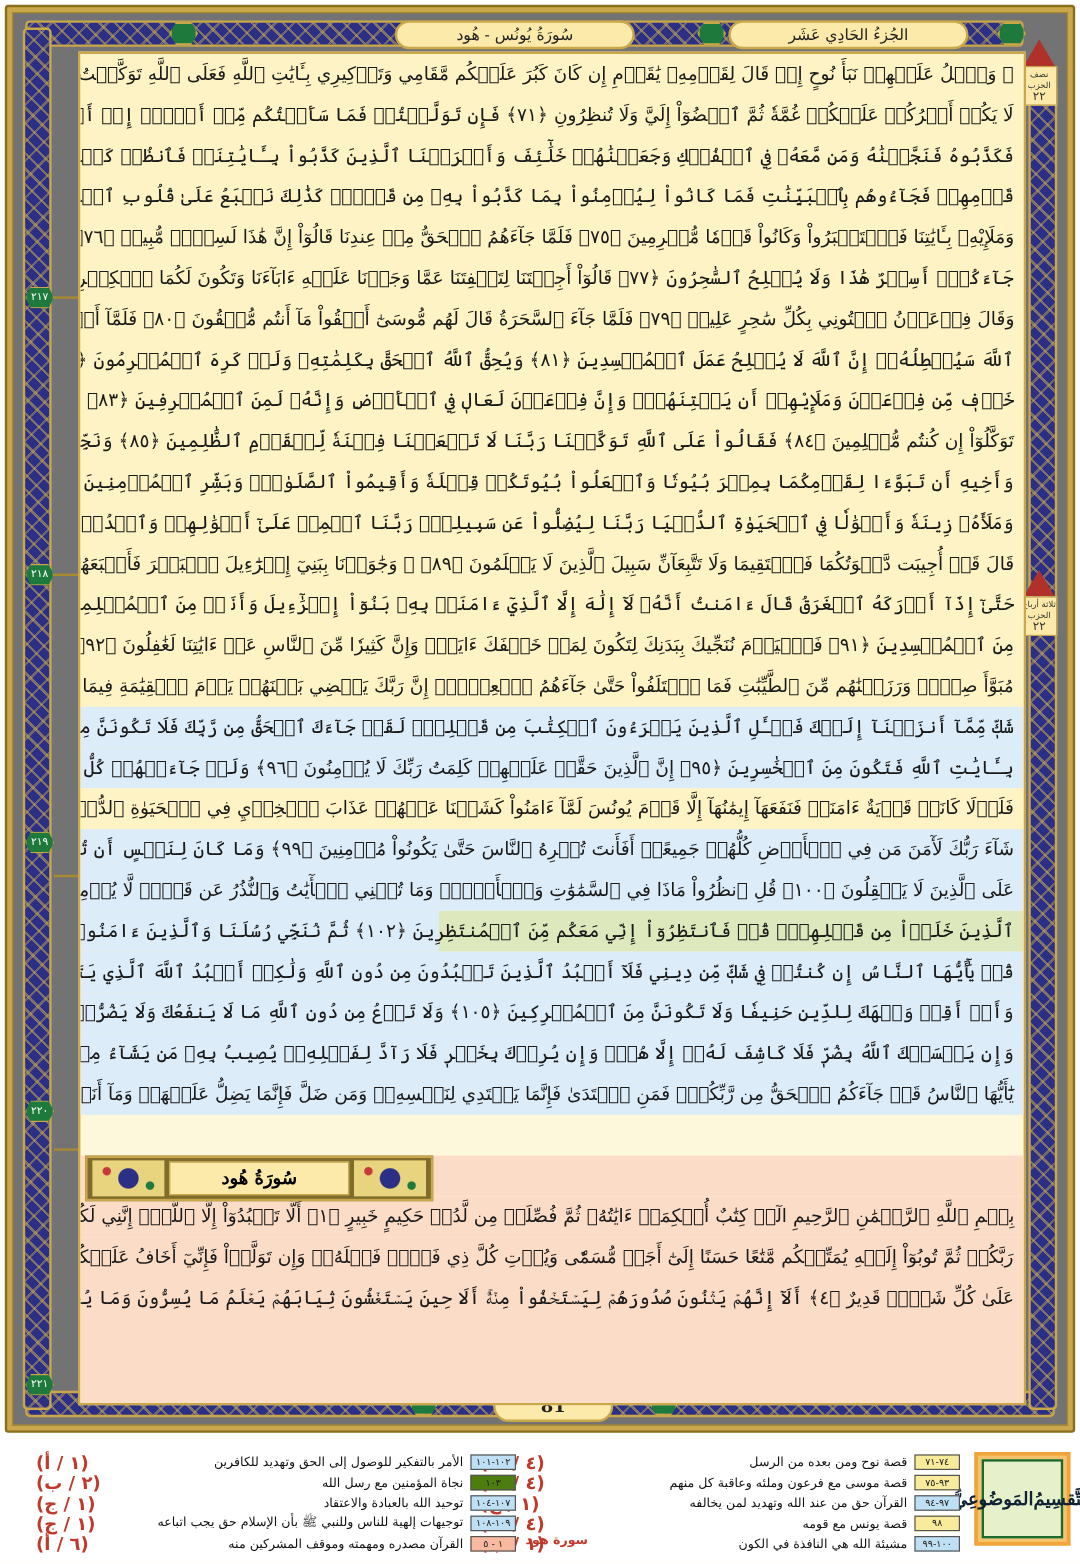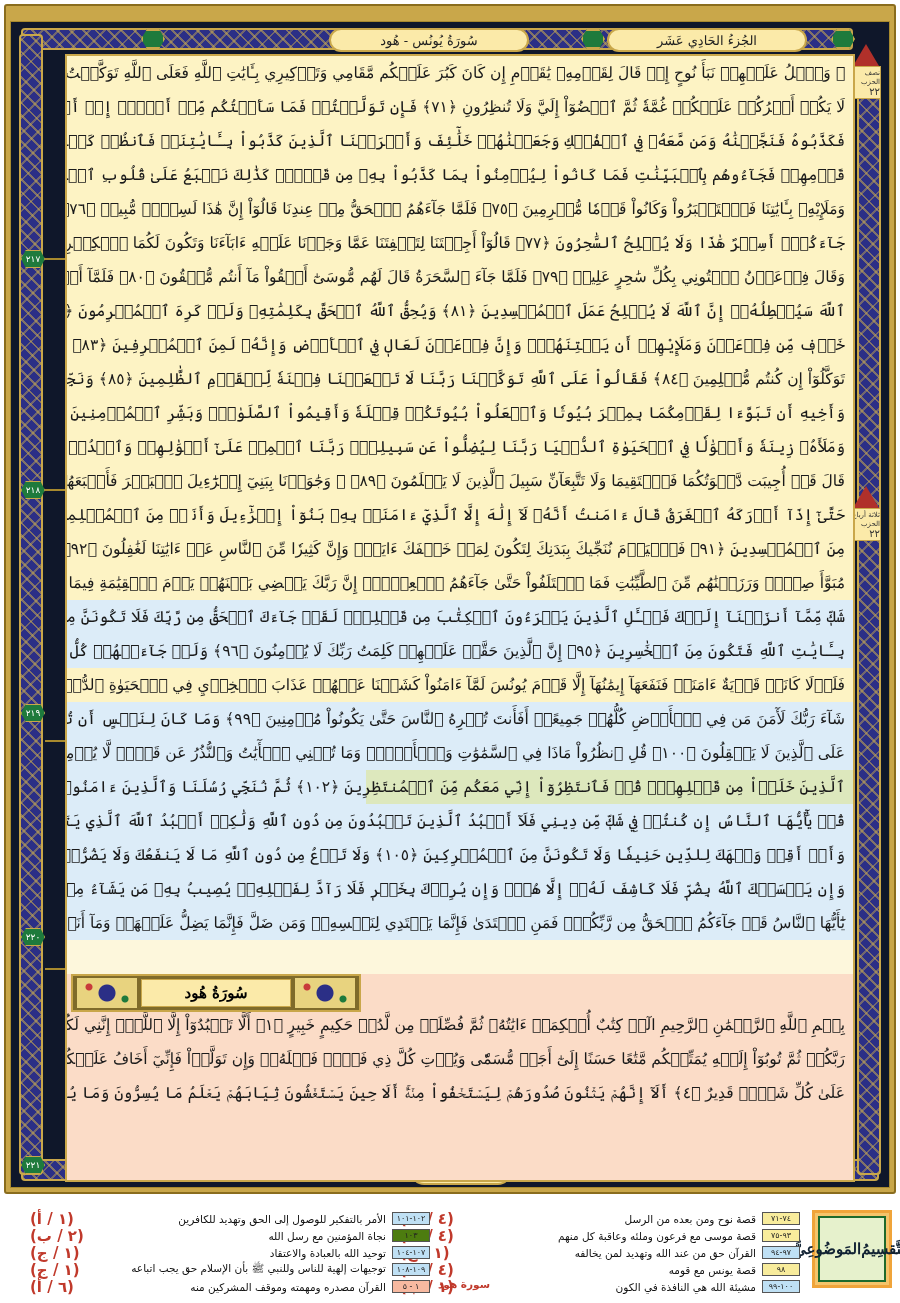--- a/index.html
+++ b/index.html
@@ -6,21 +6,21 @@
   html, body { width: 900px; height: 1303px; background: #ffffff; overflow: hidden; }
   body { font-family: "DejaVu Sans", sans-serif; position: relative; }
 
   
   .frame {
     position: absolute; left: 4px; top: 4px; width: 892px; height: 1190px;
     background: #c9a74a; border: 2px solid #8a6d1e; border-radius: 3px;
   }
   .frame-inner {
     position: absolute; left: 4px; top: 4px; right: 4px; bottom: 4px;
-    background: #0f172a; border: 1px solid #a88a2e; margin-top: 11px;
+    background: #737373; border: 1px solid #a88a2e;
   }
   
   .band {
     position: absolute; background:
       repeating-linear-gradient(45deg, rgba(200,170,80,.55) 0 2px, transparent 2px 9px),
       repeating-linear-gradient(-45deg, rgba(200,170,80,.45) 0 2px, transparent 2px 11px),
       #2b2f86;
     border: 2px solid #c9a74a;
   }
   .band.top { left: 10px; right: 36px; top: 6px; height: 22px; border-radius: 4px; }
@@ -86,21 +86,21 @@
   .surah-banner .orn.r { right: 4px; }
   .surah-banner .title {
     width: 150px; height: 28px; background: #fbeaa9; border: 1px solid #c9a74a;
     display: flex; align-items: center; justify-content: center;
     font-family: "DejaVu Serif", serif; font-size: 15px; font-weight: bold; direction: rtl;
   }
 
   
   .hizb-marker {
     position: absolute; right: 8px; width: 30px; background: #fbeaa9;
-    border: 1px solid #c9a74a; direction: rtl;
+    border: 1px solid #c9a74a; text-align: center; direction: rtl;
     font-family: "DejaVu Sans", sans-serif; font-size: 7px; line-height: 9px; color: #333;
     padding: 2px 0;
   }
   .hizb-marker .n { font-size: 10px; font-weight: normal; }
   .dome {
     position: absolute; right: 10px; width: 26px; height: 22px; background: #b0302a;
     clip-path: polygon(50% 0, 100% 100%, 0 100%);
   }
 
   

